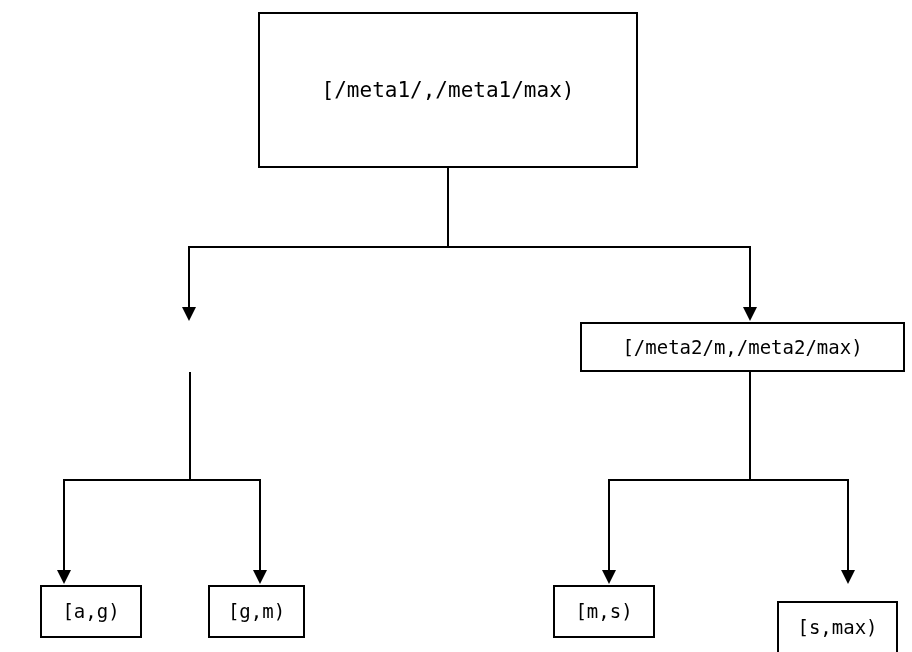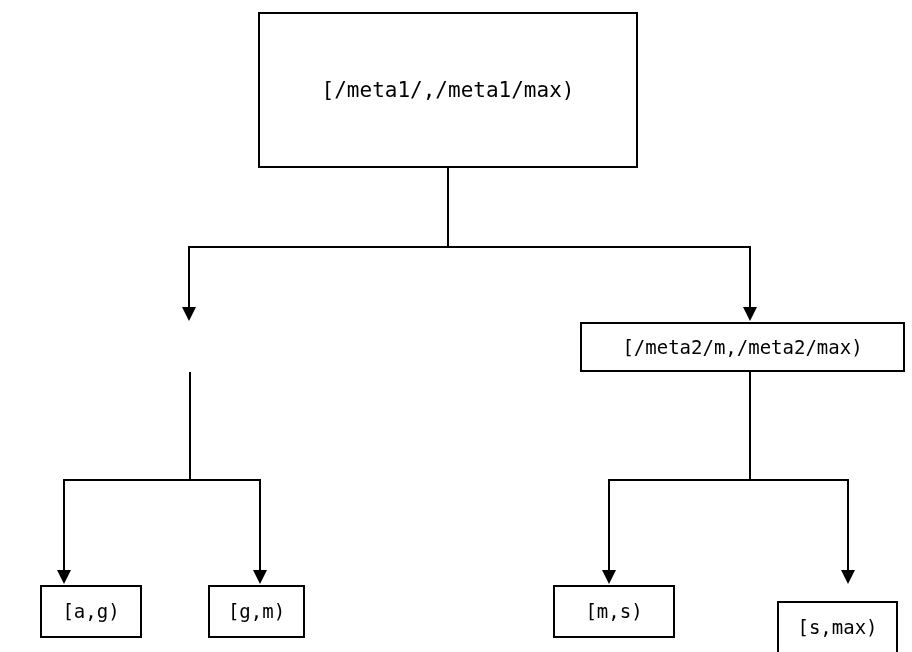--- a/index.html
+++ b/index.html
@@ -52,21 +52,21 @@
     font-size: 19px;
     text-align: center;
   }
   .node.leaf {
     top: 585px;
     height: 53px;
     font-size: 19px;
   }
   .node.leaf-1 { left: 8px;   width: 102px; margin-left: 32px; }
   .node.leaf-2 { left: 208px; width: 97px;  }
-  .node.leaf-3 { left: 553px; width: 122px; }
+  .node.leaf-3 { left: 553px; width: 102px; }
   .node.leaf-4 { left: 777px; width: 121px; margin-top: 16px; }
 
   
   .edges {
     position: absolute;
     left: 0; top: 0;
     width: 912px;
     height: 652px;
     z-index: 1;
     pointer-events: none;

